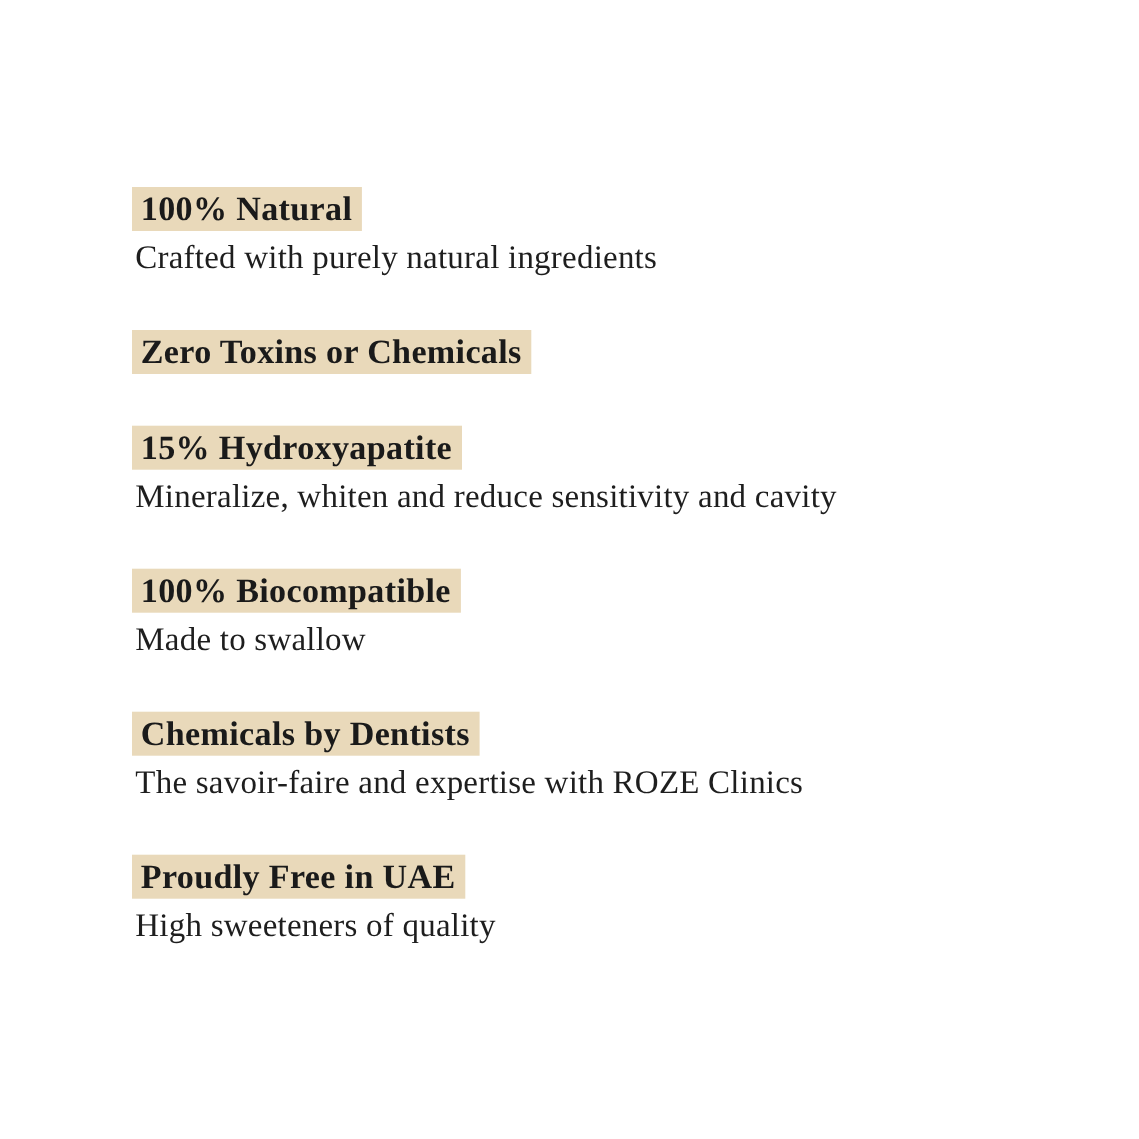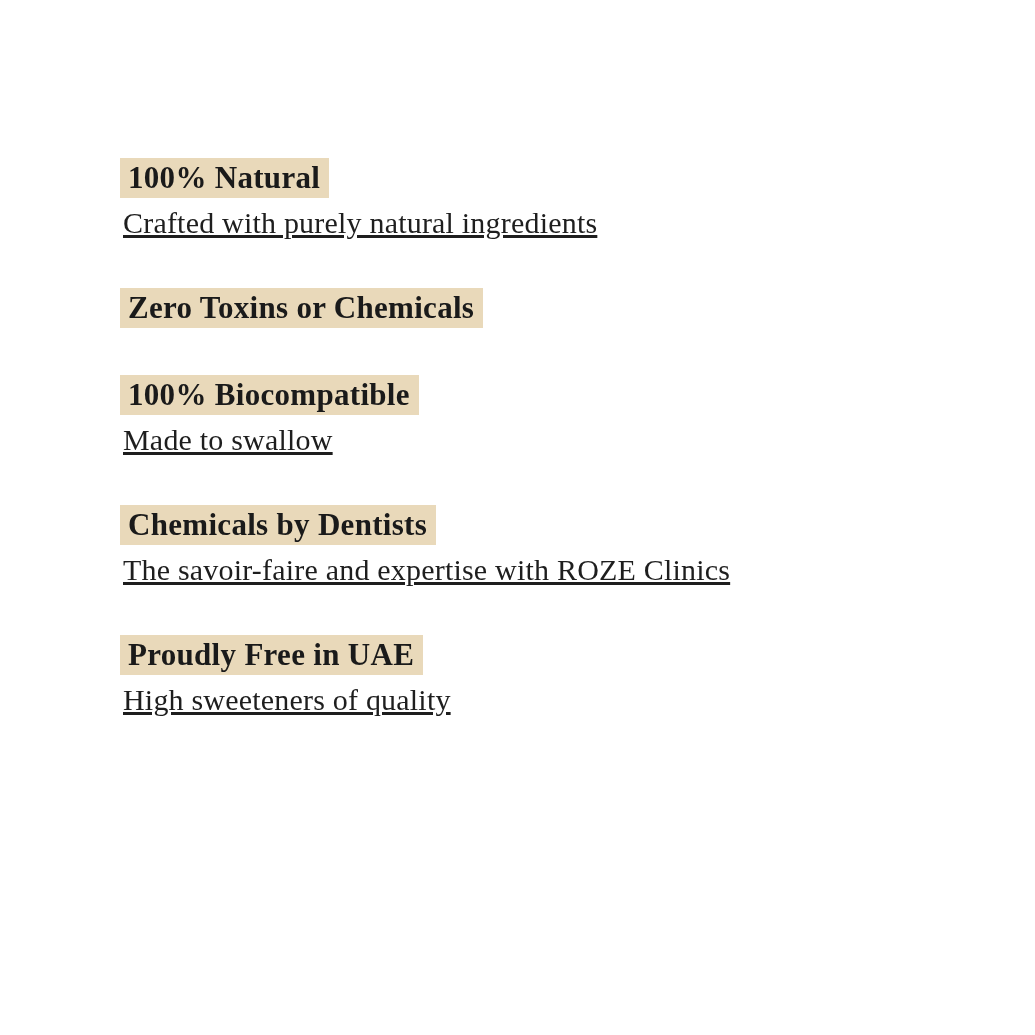--- a/index.html
+++ b/index.html
@@ -11,21 +11,21 @@
     height: 1035px;
     background: #ffffff;
     font-family: "Liberation Serif", "DejaVu Serif", serif;
     color: #1a1a1a;
     overflow: hidden;
     position: relative;
   }
   .features-wrap {
     position: absolute;
     left: 120px;
-    top: 158px;
+    top: 170px;
     width: 880px;
   }
   .feature {
     margin: 0 0 47px 0;
   }
   .feature-title {
     margin: 0;
     font-size: 31px;
     font-weight: 700;
     letter-spacing: 0.3px;
@@ -38,37 +38,40 @@
     padding: 0 9px 0 8px;
   }
   .feature-desc {
     margin: 6px 0 0 0;
     padding-left: 3px;
     font-size: 30px;
     font-weight: 400;
     line-height: 37px;
     letter-spacing: 0.2px;
     color: #1e1e1e;
-    text-decoration: underline;
   }
 </style>
 </head>
 <body>
 
 <main class="features-wrap">
 
   <section class="feature">
     <h2 class="feature-title"><mark class="highlight">100% Natural</mark></h2>
     <p class="feature-desc">Crafted with purely natural ingredients</p>
   </section>
 
   <section class="feature">
     <h2 class="feature-title"><mark class="highlight">Zero Toxins or Chemicals</mark></h2>
   </section>
 
+  <section class="feature">
+    <h2 class="feature-title"><mark class="highlight">15% Hydroxyapatite</mark></h2>
+    <p class="feature-desc">Mineralize, whiten and reduce sensitivity and cavity</p>
+  </section>
 
   <section class="feature">
     <h2 class="feature-title"><mark class="highlight">100% Biocompatible</mark></h2>
     <p class="feature-desc">Made to swallow</p>
   </section>
 
   <section class="feature">
     <h2 class="feature-title"><mark class="highlight">Chemicals by Dentists</mark></h2>
     <p class="feature-desc">The savoir-faire and expertise with ROZE Clinics</p>
   </section>

